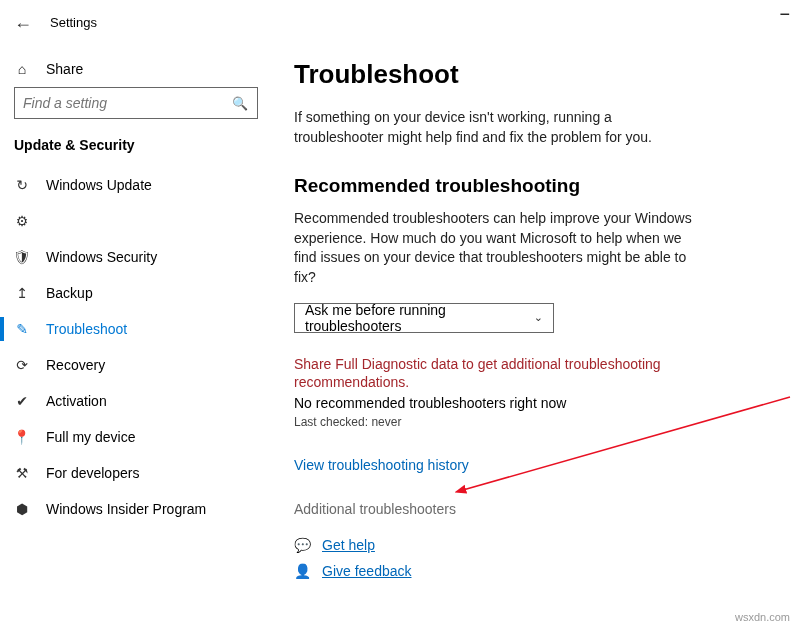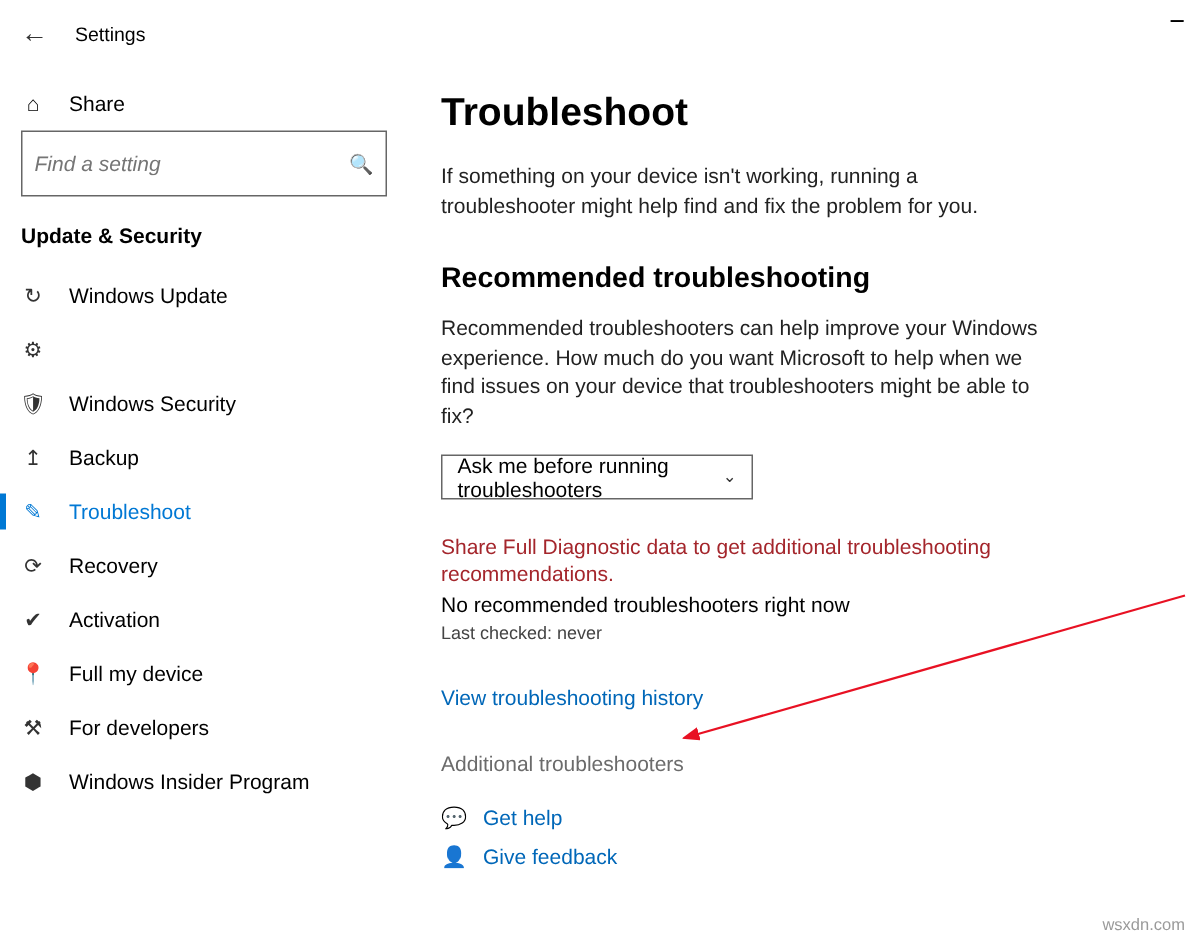--- a/index.html
+++ b/index.html
@@ -5,44 +5,44 @@
 * { box-sizing: border-box; margin: 0; padding: 0; }
 body { font-family: "Segoe UI", Arial, sans-serif; font-size: 14px; color: #000; background: #fff; width: 800px; height: 629px; overflow: hidden; position: relative; }
 .header { display: flex; align-items: center; padding: 12px 16px 10px 14px; }
 .back-btn { font-size: 18px; cursor: pointer; margin-right: 18px; color: #333; }
 .header-title { font-size: 13px; }
 .minimize-btn { position: absolute; top: 4px; right: 10px; font-size: 18px; cursor: pointer; }
 .layout { display: flex; height: calc(100% - 40px); }
 .sidebar { width: 272px; padding: 10px 14px 0 14px; display: flex; flex-direction: column; gap: 0; }
 .home-row { display: flex; align-items: center; gap: 16px; padding: 8px 0 10px 0; cursor: pointer; }
 .home-row .icon { width: 16px; display: inline-flex; justify-content: center; }
-.searchbox { display: flex; align-items: center; border: 1px solid #666; height: 44px; padding: 0 8px; margin-bottom: 18px; }
+.searchbox { display: flex; align-items: center; border: 1px solid #666; height: 32px; padding: 0 8px; margin-bottom: 18px; }
 .searchbox input { flex: 1; border: none; outline: none; font-size: 14px; font-style: italic; color: #666; background: transparent; }
 .search-icon { font-size: 13px; color: #333; }
 .section-title { font-weight: 600; font-size: 14px; margin-bottom: 14px; }
 .nav-item { display: flex; align-items: center; gap: 16px; padding: 10px 0 10px 0; cursor: pointer; }
 .nav-item .icon { width: 16px; display: inline-flex; justify-content: center; color: #333; }
 .nav-item.selected { position: relative; color: #0078d4; }
 .nav-item.selected::before { content: ""; position: absolute; left: -14px; top: 6px; bottom: 6px; width: 4px; background: #0078d4; }
 .nav-item.selected .icon { color: #0078d4; }
 .main { flex: 1; padding: 16px 24px 0 22px; overflow: hidden; }
 .page-title { font-size: 26px; font-weight: 600; margin-bottom: 18px; }
 .body-text { font-size: 14px; color: #222; line-height: 1.4; margin-bottom: 28px; max-width: 400px; }
 .subheading { font-size: 19px; font-weight: 600; margin-bottom: 12px; }
 .rec-text { font-size: 14px; color: #222; line-height: 1.4; margin-bottom: 14px; max-width: 400px; }
-.dropdown { display: inline-flex; align-items: center; justify-content: space-between; border: 1px solid #666; height: 30px; padding: 0 10px; width: 208px; cursor: pointer; margin-bottom: 22px; }
+.dropdown { display: inline-flex; align-items: center; justify-content: space-between; border: 1px solid #666; height: 30px; padding: 0 10px; width: 260px; cursor: pointer; margin-bottom: 22px; }
 .chevron { font-size: 11px; color: #333; }
 .warn-text { color: #a4262c; font-size: 14px; max-width: 400px; line-height: 1.3; margin-bottom: 4px; }
 .plain { font-size: 14px; margin-bottom: 4px; color: #000000; }
 .small { font-size: 12px; color: #444; margin-bottom: 28px; }
 .link { color: #0067b8; font-size: 14px; cursor: pointer; display: block; margin-bottom: 28px; }
 .muted { color: #6b6b6b; font-size: 14px; margin-bottom: 20px; }
 .help-row { display: flex; align-items: center; gap: 10px; margin-bottom: 10px; }
 .help-row .icon { width: 18px; display: inline-flex; justify-content: center; color: #333; }
-.help-row .hl { color: #0067b8; cursor: pointer; }
+.help-row .hl { color: #0067b8; cursor: pointer; text-decoration: underline; }
 .watermark { position: absolute; bottom: 6px; right: 10px; font-size: 11px; color: #9a9a9a; }
 .arrow { position: absolute; top: 395px; left: 455px; pointer-events: none; }
 svg { display: block; }
 </style>
 </head>
 <body>
 
 <div class="header">
   <span class="back-btn">←</span>
   <span class="header-title">Settings</span>

